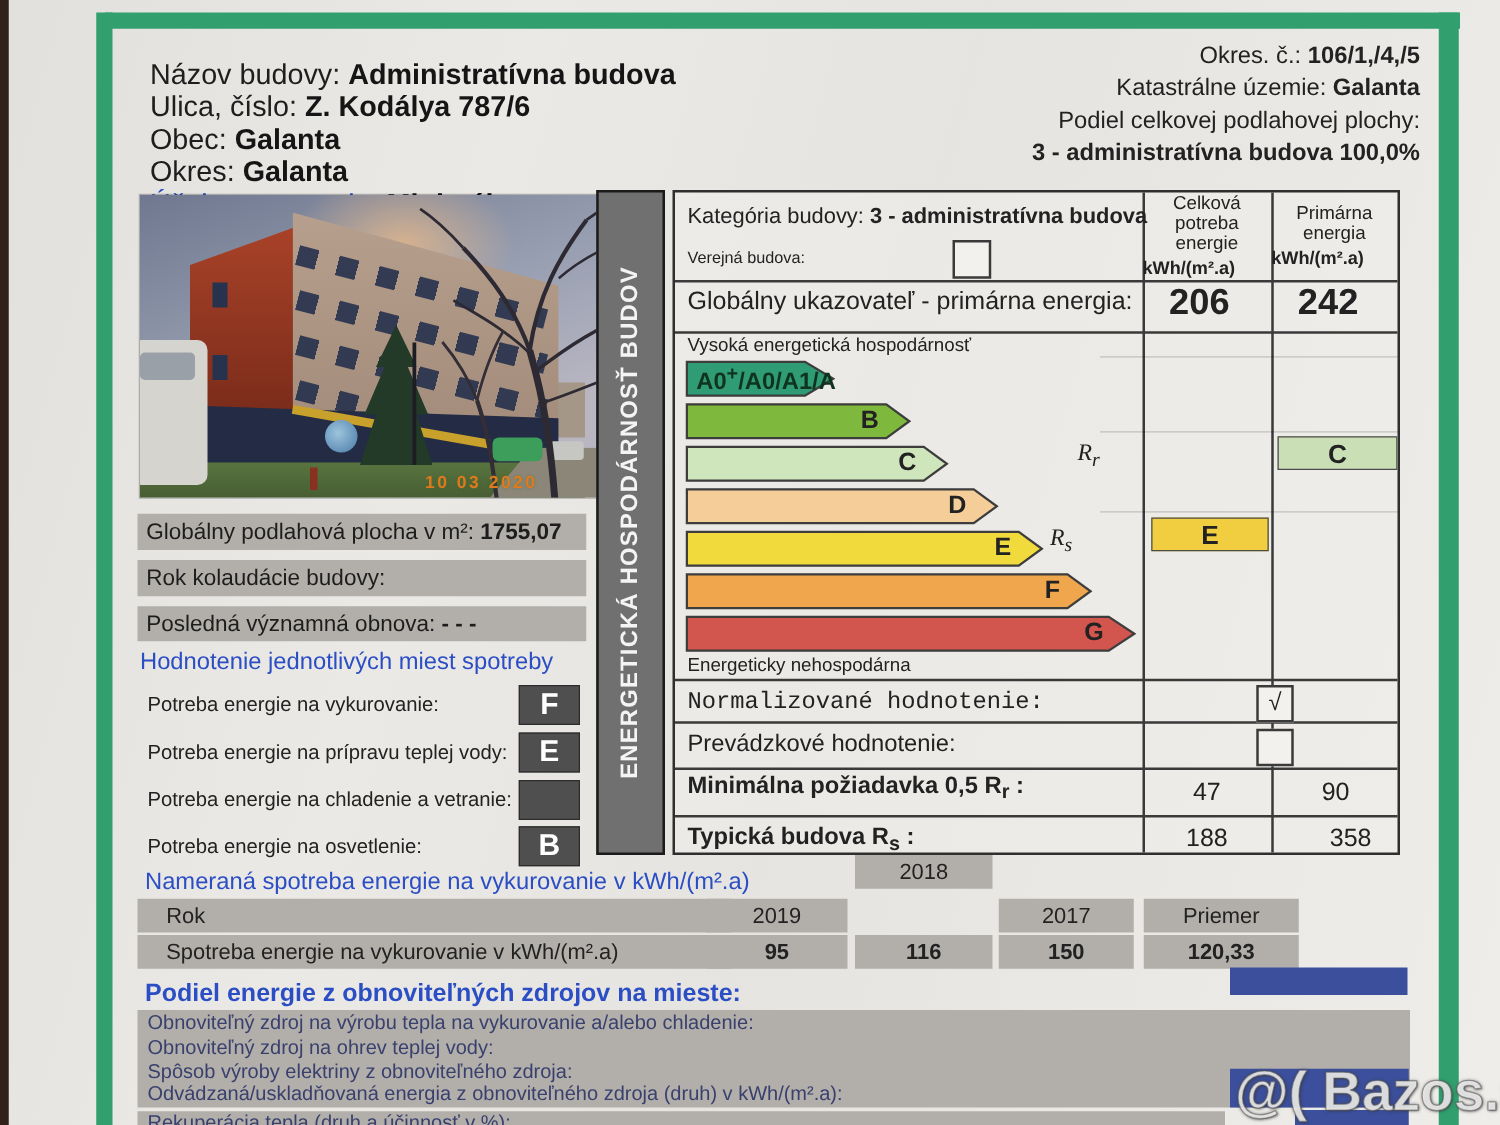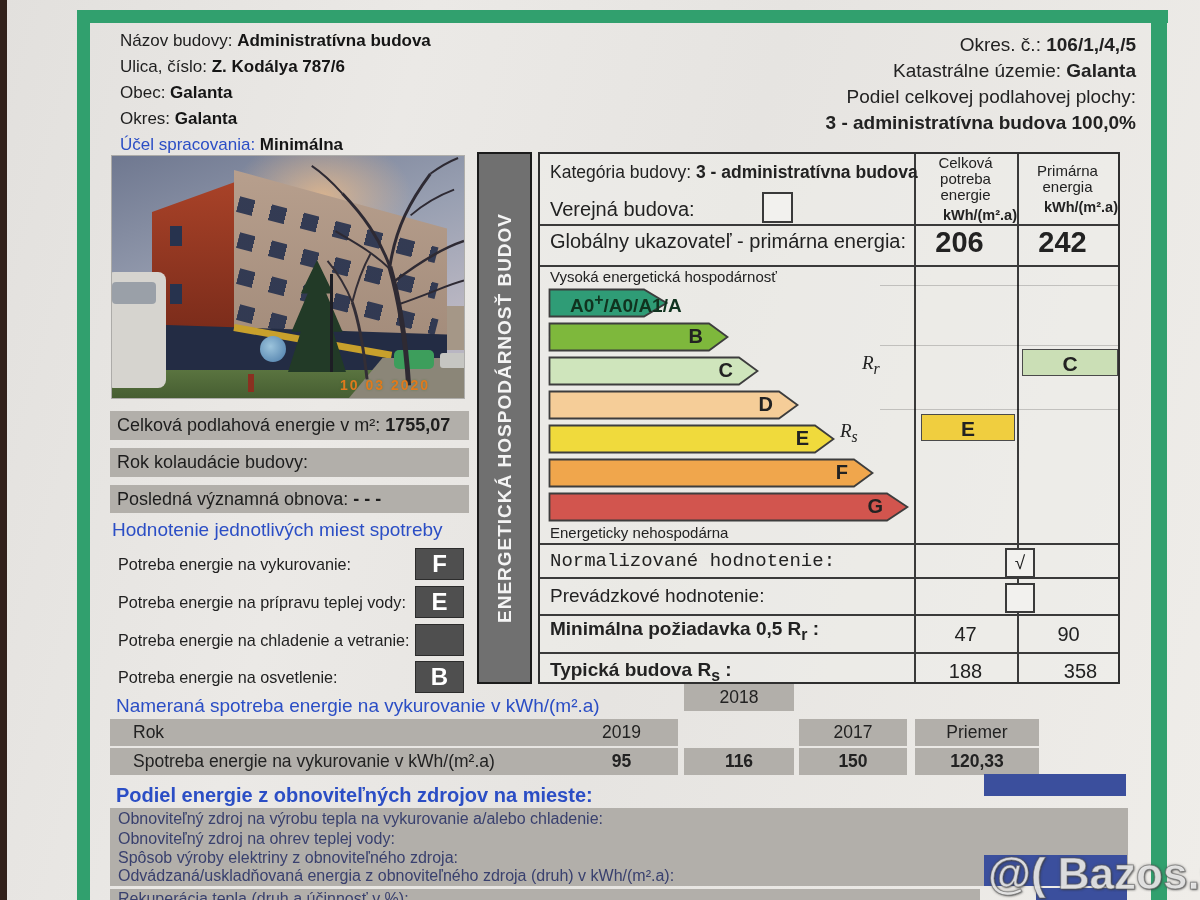--- a/index.html
+++ b/index.html
@@ -7,28 +7,28 @@
     background:linear-gradient(105deg,#e2e0dd 0%,#ebe9e6 30%,#e6e4e1 55%,#efede9 100%);
     font-family:"Liberation Sans",sans-serif;color:#222;}
   .abs{position:absolute;}
   .edge-dark{left:0;top:0;width:7px;height:900px;background:#32211b;}
   .frame{background:var(--green-frame);}
   .f-top{left:84px;top:10px;width:1084px;height:13px;}
   .f-left{left:77px;top:10px;width:13px;height:890px;}
   .f-right{left:1151px;top:10px;width:16px;height:890px;}
 
   
-  .hdr-l{left:120px;top:28px;font-size:17px;line-height:26px;}
+  .hdr-l{left:120px;top:46px;font-size:23px;line-height:26px;}
   .hdr-l .lbl{color:#1e1e1e;}
   .hdr-l b{color:#151515;}
   .purpose{color:var(--blue-heading);}
   .hdr-r{left:600px;top:32px;width:536px;text-align:right;font-size:19px;line-height:26px;}
 
   
-  .photo{left:112px;top:156px;width:352px;height:242px;overflow:hidden;outline:1px solid rgba(0,0,0,.25);}
+  .photo{left:112px;top:156px;width:352px;height:242px;overflow:hidden;outline:1px solid rgba(0,0,0,.25);padding-left:43px;}
   .sky{position:absolute;inset:0;background:linear-gradient(160deg,#6f7890 0%,#99a0b2 45%,#b9b6c2 75%);}
   .glow{position:absolute;left:120px;top:-20px;width:180px;height:120px;
     background:radial-gradient(closest-side,rgba(255,195,130,.65),rgba(255,195,130,0));}
   .bld-back{position:absolute;left:268px;top:150px;width:88px;height:44px;background:#a59787;}
   .redwall{position:absolute;left:40px;top:26px;width:83px;height:188px;
     background:linear-gradient(180deg,#a84228,#6f2617);
     clip-path:polygon(0 16%,100% 0,100% 100%,0 100%);}
   .rw-win{position:absolute;width:12px;height:20px;background:#27334e;}
   .facade{position:absolute;left:122px;top:14px;width:213px;height:183px;
     background:linear-gradient(180deg,#b79f8d,#a28b7a);
@@ -73,34 +73,34 @@
     border:2px solid #1b1b1b;box-sizing:border-box;}
   .banner span{position:absolute;inset:0;display:flex;align-items:center;justify-content:center;
     writing-mode:vertical-rl;transform:rotate(180deg);color:#f4f4f4;font-weight:bold;font-size:19px;letter-spacing:1px;}
 
   
   .mtable{left:538px;top:152px;width:582px;height:532px;border:2px solid #2f2f2f;box-sizing:border-box;background:rgba(240,239,236,.45);}
   .vline{position:absolute;top:0;bottom:0;width:2px;background:#3a3a3a;}
   .hline{position:absolute;left:0;right:0;height:2px;background:#3a3a3a;}
   .hfaint{position:absolute;height:1px;background:rgba(0,0,0,.18);}
   .kat{position:absolute;left:10px;top:8px;font-size:17.5px;}
-  .verej{position:absolute;left:10px;top:44px;font-size:20px;}
+  .verej{position:absolute;left:10px;top:44px;font-size:13px;}
   .vcheck{position:absolute;left:222px;top:38px;width:27px;height:27px;border:2px solid #3a3a3a;background:#f2f1ee;}
-  .colhead{position:absolute;top:0;height:70px;display:flex;flex-direction:column;align-items:flex-end;justify-content:center;text-align:center;}
+  .colhead{position:absolute;top:0;height:70px;display:flex;flex-direction:column;align-items:flex-start;justify-content:center;text-align:center;}
   .ch1{left:374px;width:103px;}
   .ch2{left:477px;width:101px;}
   .colhead .t{font-size:15px;line-height:16px;}
   .colhead .u{font-size:14.5px;font-weight:bold;margin-top:4px;}
   .grow-lbl{position:absolute;left:10px;top:76px;font-size:20px;}
   .gval{position:absolute;width:91px;text-align:center;top:72px;font-size:29px;font-weight:bold;}
   .scale-top{position:absolute;left:10px;top:114px;font-size:15px;}
   .bands{position:absolute;left:8px;top:134px;display:flex;flex-direction:column;gap:4px;}
   .band{position:relative;height:30px;}
   .band-letter{position:absolute;right:26px;top:3px;font-size:20px;font-weight:bold;color:#222;}
-  .band-a0-label{position:absolute;left:22px;top:3px;font-size:19px;font-weight:bold;color:#10331f;}
+  .band-a0-label{position:absolute;left:9px;top:3px;font-size:19px;font-weight:bold;color:#10331f;}
   .scale-bottom{position:absolute;left:10px;top:370px;font-size:15px;}
   .rlab{position:absolute;font-size:19px;font-style:italic;font-family:"Liberation Serif",serif;}
   .badge{position:absolute;height:27px;border:1.5px solid #4a4a4a;text-align:center;font-weight:bold;font-size:21px;line-height:27px;box-sizing:border-box;}
   .badge-e{left:381px;top:260px;width:94px;background:var(--badge-yellow);}
   .badge-c{left:482px;top:195px;width:96px;background:var(--badge-green);}
   .rowlbl{position:absolute;left:10px;font-size:19px;}
   .rowlbl.b{font-weight:bold;}
   .cbox{position:absolute;left:465px;width:26px;height:26px;border:2px solid #3a3a3a;background:#f2f1ee;
     text-align:center;font-size:19px;line-height:25px;}
   .tval{position:absolute;width:103px;text-align:center;font-size:20px;}
@@ -185,21 +185,21 @@
       <path d="M233 38 C 224 28 214 18 202 10" stroke="#2e2a33" stroke-width="2" fill="none"></path>
       <path d="M322 18 C 330 12 340 6 350 2" stroke="#2e2a33" stroke-width="2" fill="none"></path>
       <path d="M302 60 C 316 48 330 40 346 34" stroke="#2e2a33" stroke-width="1.8" fill="none"></path>
       <path d="M258 226 C 254 190 250 168 243 148" stroke="#332e36" stroke-width="3" fill="none"></path>
       <path d="M243 148 C 236 130 228 118 218 106" stroke="#332e36" stroke-width="2" fill="none"></path>
       <path d="M243 148 C 248 128 254 112 262 98" stroke="#332e36" stroke-width="2" fill="none"></path>
     </svg>
     <div class="stamp">10 03 2020</div>
   </div>
 
-  <div class="abs gbar bar1"><span>Celková podlahová energie v m²:</span> <b>1755,07</b></div>
+  <div class="abs gbar bar1"><span>Globálny podlahová plocha v m²:</span> <b>1755,07</b></div>
   <div class="abs gbar bar2"><span>Rok kolaudácie budovy:</span> <b></b></div>
   <div class="abs gbar bar3"><span>Posledná významná obnova:</span> <b>- - -</b></div>
   <div class="abs sec-title">Hodnotenie jednotlivých miest spotreby</div>
 
   <div class="abs con-row" style="top:549px;">
     <span class="txt">Potreba energie na vykurovanie:</span>
     <span class="grade">F</span>
   </div>
   <div class="abs con-row" style="top:587px;">
     <span class="txt">Potreba energie na prípravu teplej vody:</span>

